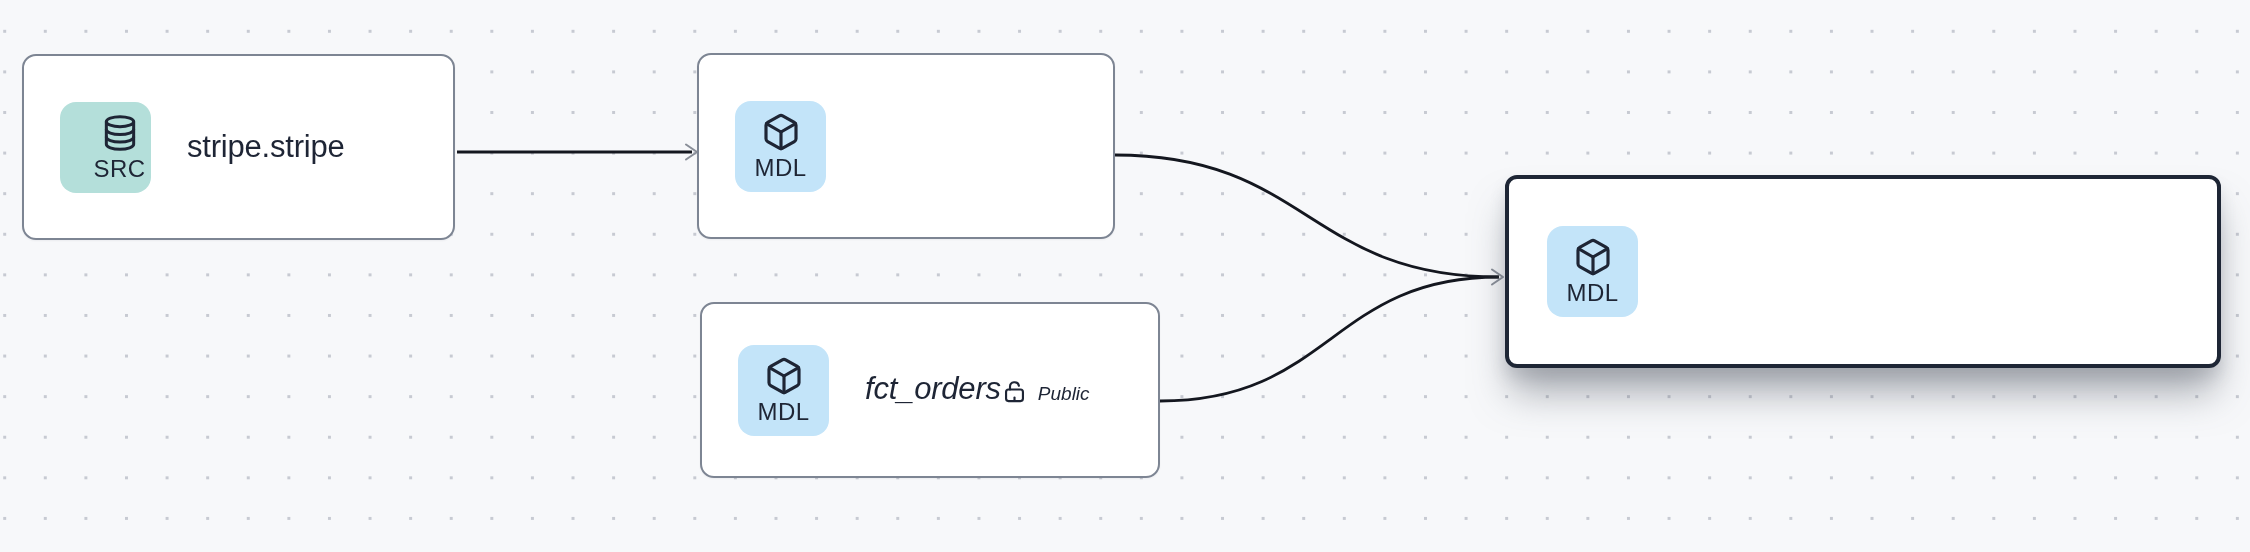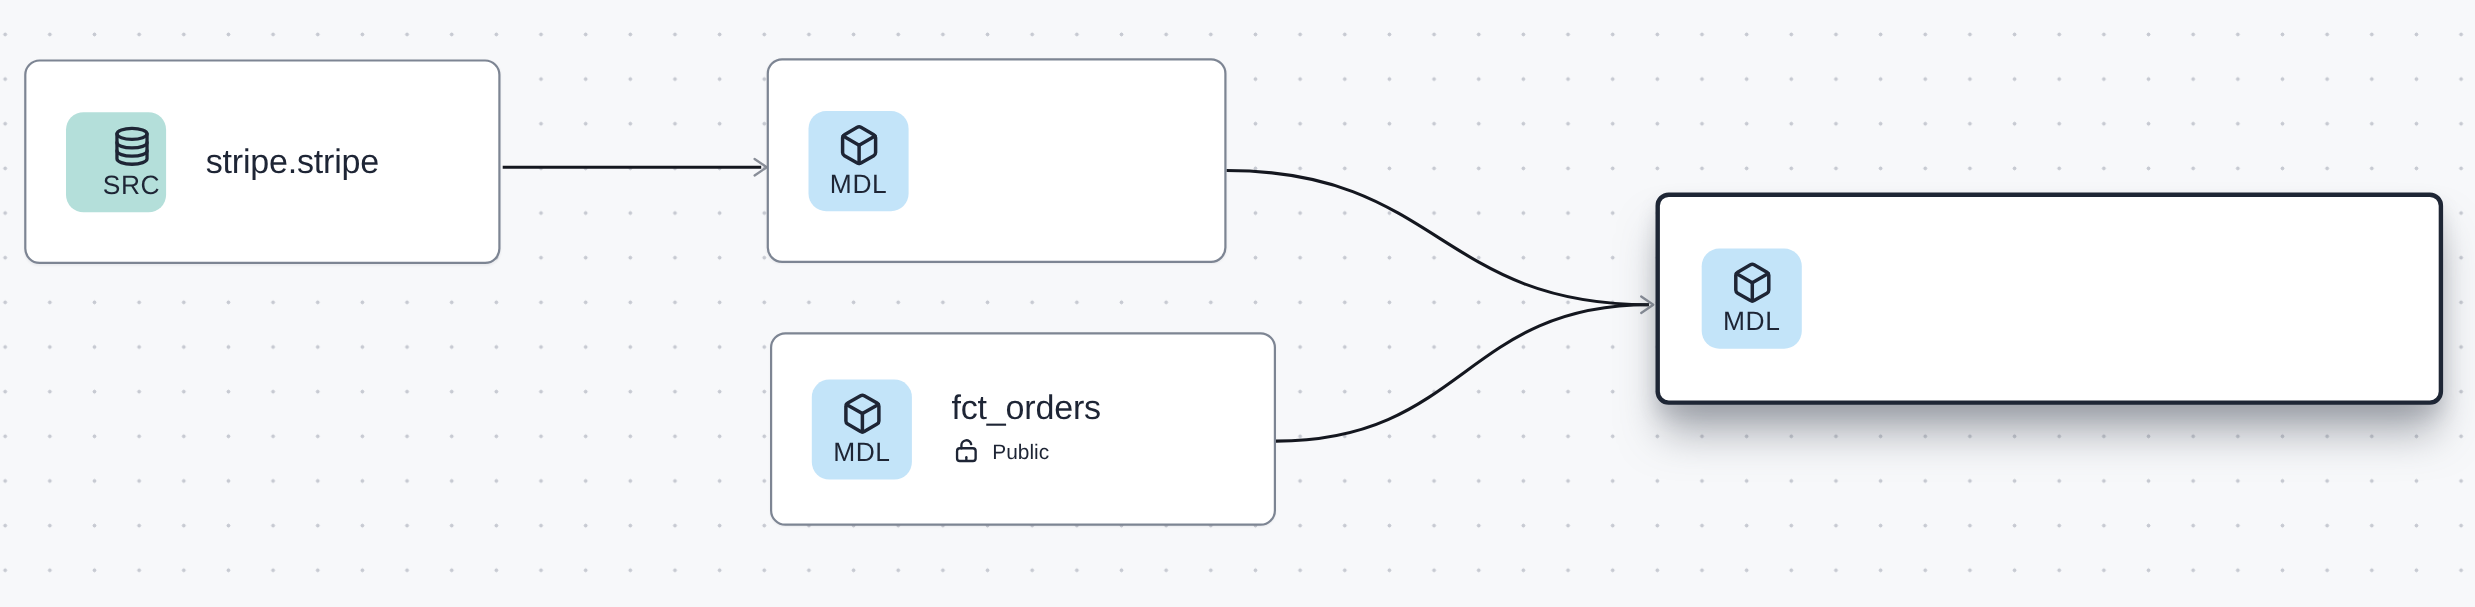--- a/index.html
+++ b/index.html
@@ -41,21 +41,21 @@
     flex:0 0 auto;width:91px;height:91px;border-radius:16px;
     display:flex;flex-direction:column;align-items:center;justify-content:center;
     color:var(--text);
   }
   .badge.src{background:var(--src-badge-bg);padding-left:28px;}
   .badge.mdl{background:var(--mdl-badge-bg);align-items:center;}
   .badge svg{width:40px;height:40px;display:block;}
   .badge-label{font-size:24px;font-weight:500;line-height:1.08;margin-top:3px;letter-spacing:.5px;color:var(--text);}
   .node-label{font-size:31px;font-weight:500;color:var(--text);letter-spacing:-.2px;white-space:nowrap;}
   .node.selected .node-label{font-size:33px;}
-  .label-stack{display:flex;flex-direction:column;justify-content:space-between;}
+  .label-stack{display:flex;flex-direction:row;justify-content:space-between;font-style:italic;}
   .meta-row{display:flex;align-items:center;gap:10px;margin-top:7px;color:var(--text);}
   .meta-row svg{width:27px;height:27px;flex:0 0 auto;}
   .meta-label{font-size:19px;font-weight:400;color:var(--text);white-space:nowrap;}
 
   #node-stripe-payment{left:22px;top:54px;width:433px;height:186px;}
   #node-stg-payments{left:697px;top:53px;width:418px;height:186px;}
   #node-fct-orders{left:700px;top:302px;width:460px;height:176px;}
   #node-agg-customer-payment-journey{left:1505px;top:175px;width:716px;height:193px;}
 </style>
 </head>

